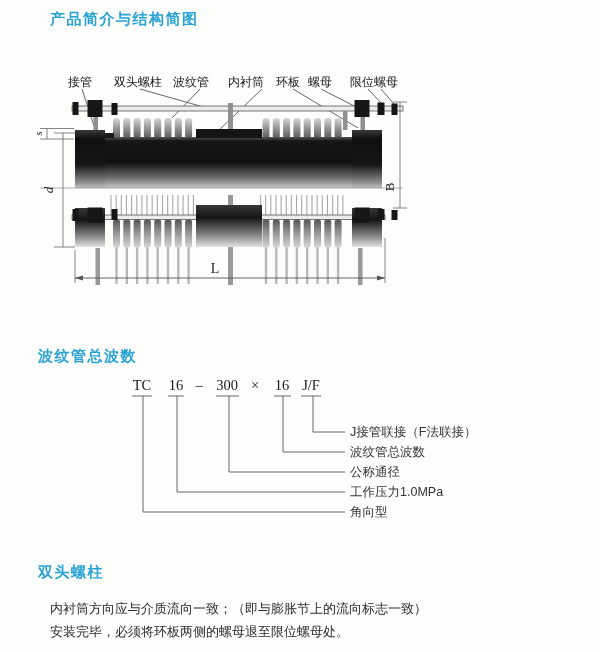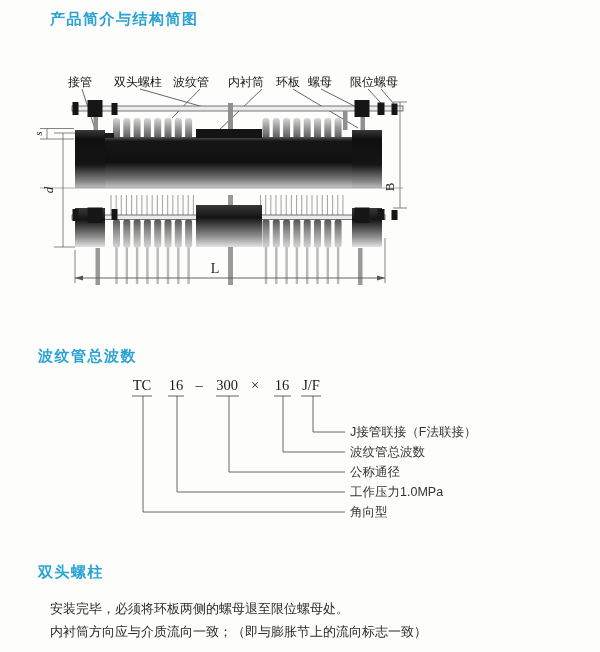--- a/index.html
+++ b/index.html
@@ -277,17 +277,17 @@
       <text class="callout" x="350" y="82">波纹管总波数</text>
       <text class="callout" x="350" y="102">公称通径</text>
       <text class="callout" x="350" y="122">工作压力1.0MPa</text>
       <text class="callout" x="350" y="142">角向型</text>
     </g>
   </svg>
 
   <h2 class="sec-title" id="title-install">双头螺柱</h2>
 
   <div class="install-text">
+    <p>内衬筒方向应与介质流向一致；（即与膨胀节上的流向标志一致）</p>
     <p>安装完毕，必须将环板两侧的螺母退至限位螺母处。</p>
-    <p>内衬筒方向应与介质流向一致；（即与膨胀节上的流向标志一致）</p>
   </div>
 
 </div>
 
 </body></html>

